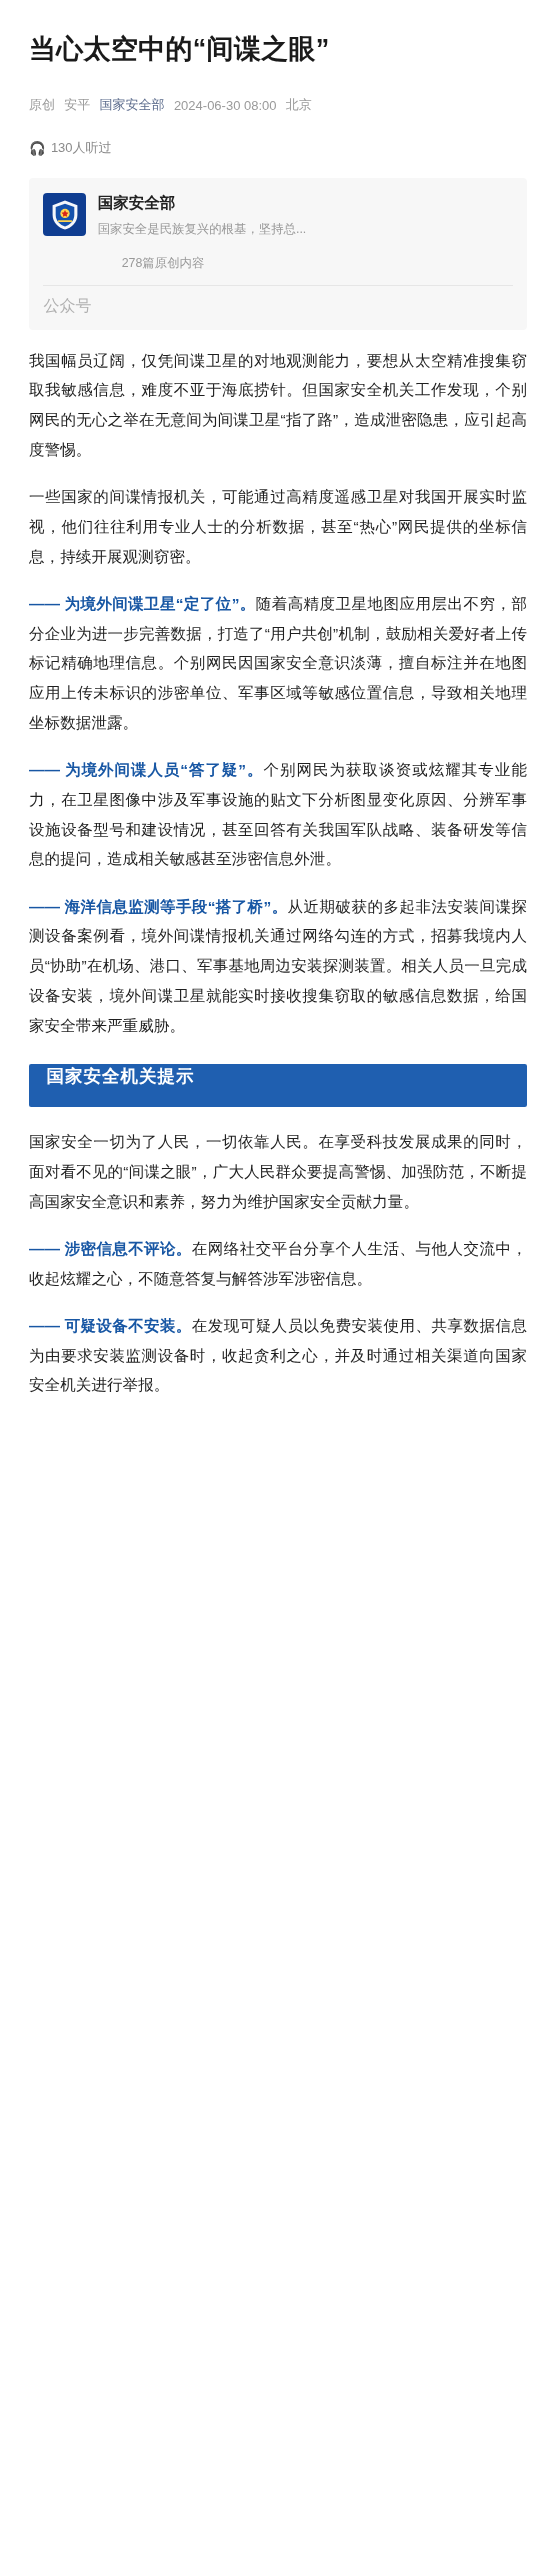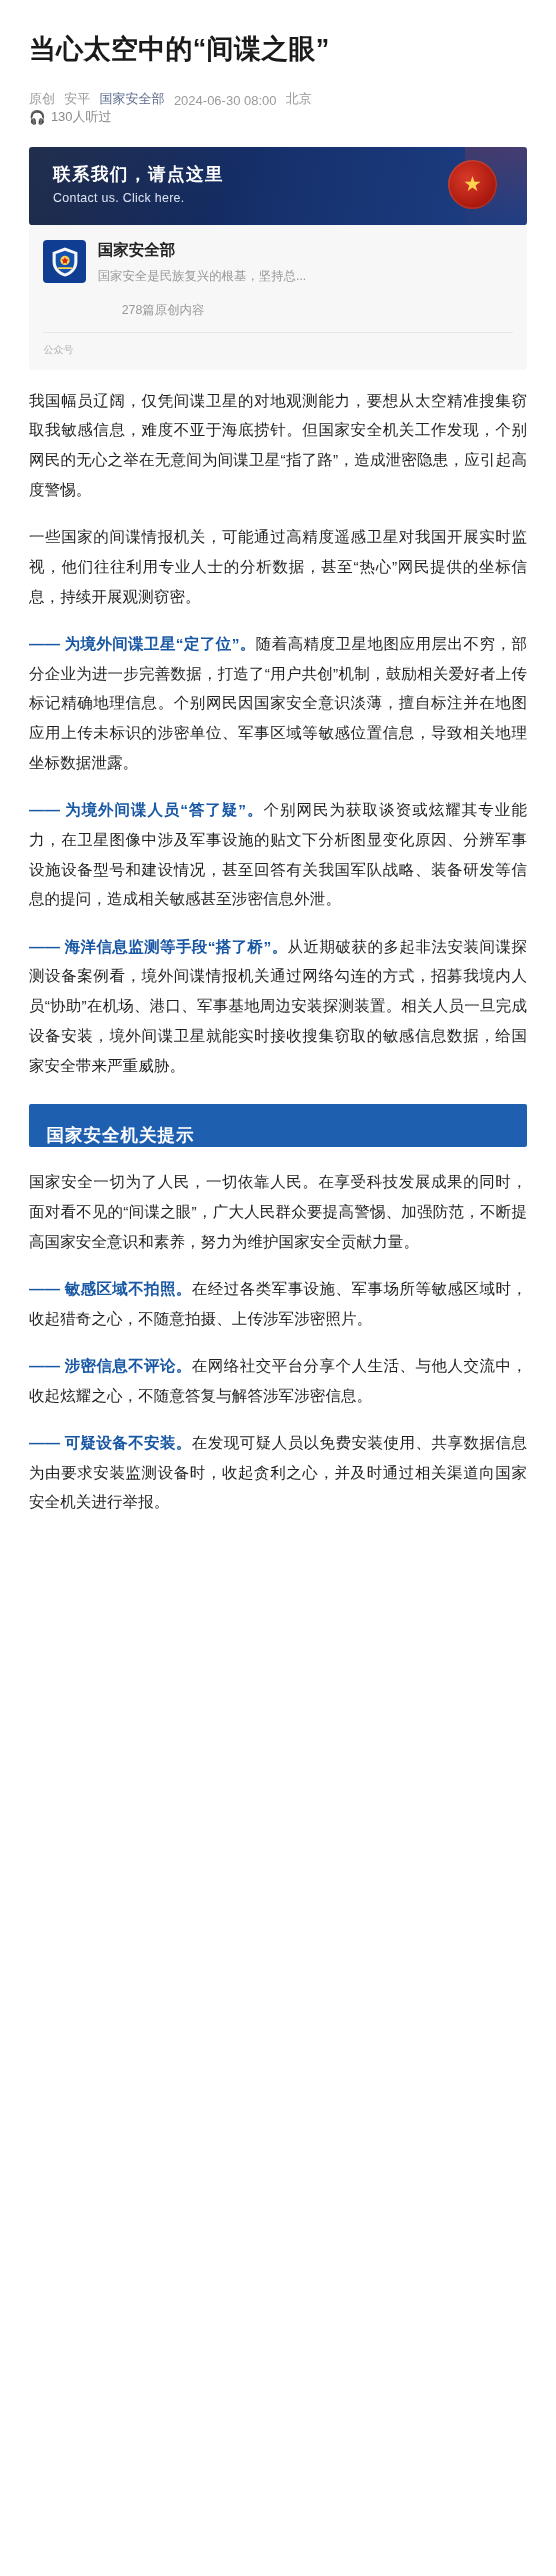--- a/index.html
+++ b/index.html
@@ -20,32 +20,32 @@
     padding: 30px 29px 31px 29px;
   }
 
   
   .article-title {
     font-size: 27px;
     line-height: 1.42;
     font-weight: bold;
     color: #1a1a1a;
     letter-spacing: 0.3px;
-    margin: 0 0 22px 0;
+    margin: 0 0 28px 0;
   }
 
   
   .meta-row {
     display: flex;
-    align-items: flex-end;
+    align-items: center;
     flex-wrap: wrap;
     gap: 9.3px;
     font-size: 13px;
     color: #9a9a9a;
-    margin-bottom: 0;
+    margin-bottom: 25px;
   }
   .meta-tag {
     color: #9a9a9a;
   }
   .meta-account {
     color: #5b6b8c;
   }
   .meta-date {
     color: #9a9a9a;
   }
@@ -184,21 +184,21 @@
     font-size: 12.4px;
     color: #999999;
     margin-left: 24px;
   }
   .card-divider {
     height: 0.5px;
     background: #e6e6e6;
     margin: 13.4px 0 10.3px 0;
   }
   .account-type {
-    font-size: 10px;
+    font-size: 16px;
     color: #b0b0b0;
   }
 
   
   .body {
     margin-top: 15.5px;
   }
   p.para {
     font-size: 15.5px;
     line-height: 1.92;
@@ -209,21 +209,21 @@
   }
   .lead-dash {
     color: #1857a4;
     font-weight: bold;
     letter-spacing: 0;
   }
 
   
   .section-heading {
     display: flex;
-    align-items: flex-end;
+    align-items: flex-start;
     background: #1f5fb0;
     border-radius: 2.1px;
     height: 43px;
     padding: 0 17.5px;
     margin: 24px 0 19.6px 0;
   }
   .section-heading .sh-text {
     font-size: 17.5px;
     font-weight: bold;
     color: #ffffff;
@@ -243,29 +243,20 @@
     <span class="meta-account">国家安全部</span>
     <span class="meta-date">2024-06-30 08:00</span>
     <span class="meta-loc">北京</span>
   </div>
 
   <div class="listen-row">
     <span class="headphone-icon">🎧</span>
     <span>130人听过</span>
   </div>
 
-  <div class="banner">
-    <div class="sheen"></div>
-    <div class="banner-stripe"></div>
-    <div class="banner-emblem"></div>
-    <div class="banner-text">
-      <div class="banner-line1">联系我们，请点这里</div>
-      <div class="banner-line2">Contact us. Click here.</div>
-    </div>
-  </div>
 
   <div class="account-card">
     <div class="account-main">
       <div class="account-avatar">
         <svg class="shield" viewBox="0 0 56 60" xmlns="http://www.w3.org/2000/svg" aria-hidden="true">
           <path d="M28 2 L52 11 V30 C52 45 40 55 28 58 C16 55 4 45 4 30 V11 Z" fill="#ffffff" opacity="0.96"></path>
           <path d="M28 8 L46 14.6 V30 C46 41.5 37 49.6 28 52.2 C19 49.6 10 41.5 10 30 V14.6 Z" fill="#1552ad"></path>
           <circle cx="28" cy="27" r="9" fill="#ffd34d"></circle>
           <path d="M28 20.5 l2.1 4.3 4.7 0.7 -3.4 3.3 0.8 4.7 -4.2 -2.2 -4.2 2.2 0.8 -4.7 -3.4 -3.3 4.7 -0.7 Z" fill="#d8241a"></path>
           <rect x="14" y="40" width="28" height="3.4" rx="1.7" fill="#ffd34d"></rect>
@@ -305,23 +296,20 @@
     </p>
 
     <div class="section-heading">
       <span class="sh-text">国家安全机关提示</span>
     </div>
 
     <p class="para">
       <span class="lead-dash"></span><span>国家安全一切为了人民，一切依靠人民。在享受科技发展成果的同时，面对看不见的“间谍之眼”，广大人民群众要提高警惕、加强防范，不断提高国家安全意识和素养，努力为维护国家安全贡献力量。</span>
     </p>
 
-    <p class="para">
-      <span class="lead-dash">—— 敏感区域不拍照。</span><span>在经过各类军事设施、军事场所等敏感区域时，收起猎奇之心，不随意拍摄、上传涉军涉密照片。</span>
-    </p>
 
     <p class="para">
       <span class="lead-dash">—— 涉密信息不评论。</span><span>在网络社交平台分享个人生活、与他人交流中，收起炫耀之心，不随意答复与解答涉军涉密信息。</span>
     </p>
 
     <p class="para">
       <span class="lead-dash">—— 可疑设备不安装。</span><span>在发现可疑人员以免费安装使用、共享数据信息为由要求安装监测设备时，收起贪利之心，并及时通过相关渠道向国家安全机关进行举报。</span>
     </p>
 
   </div>

